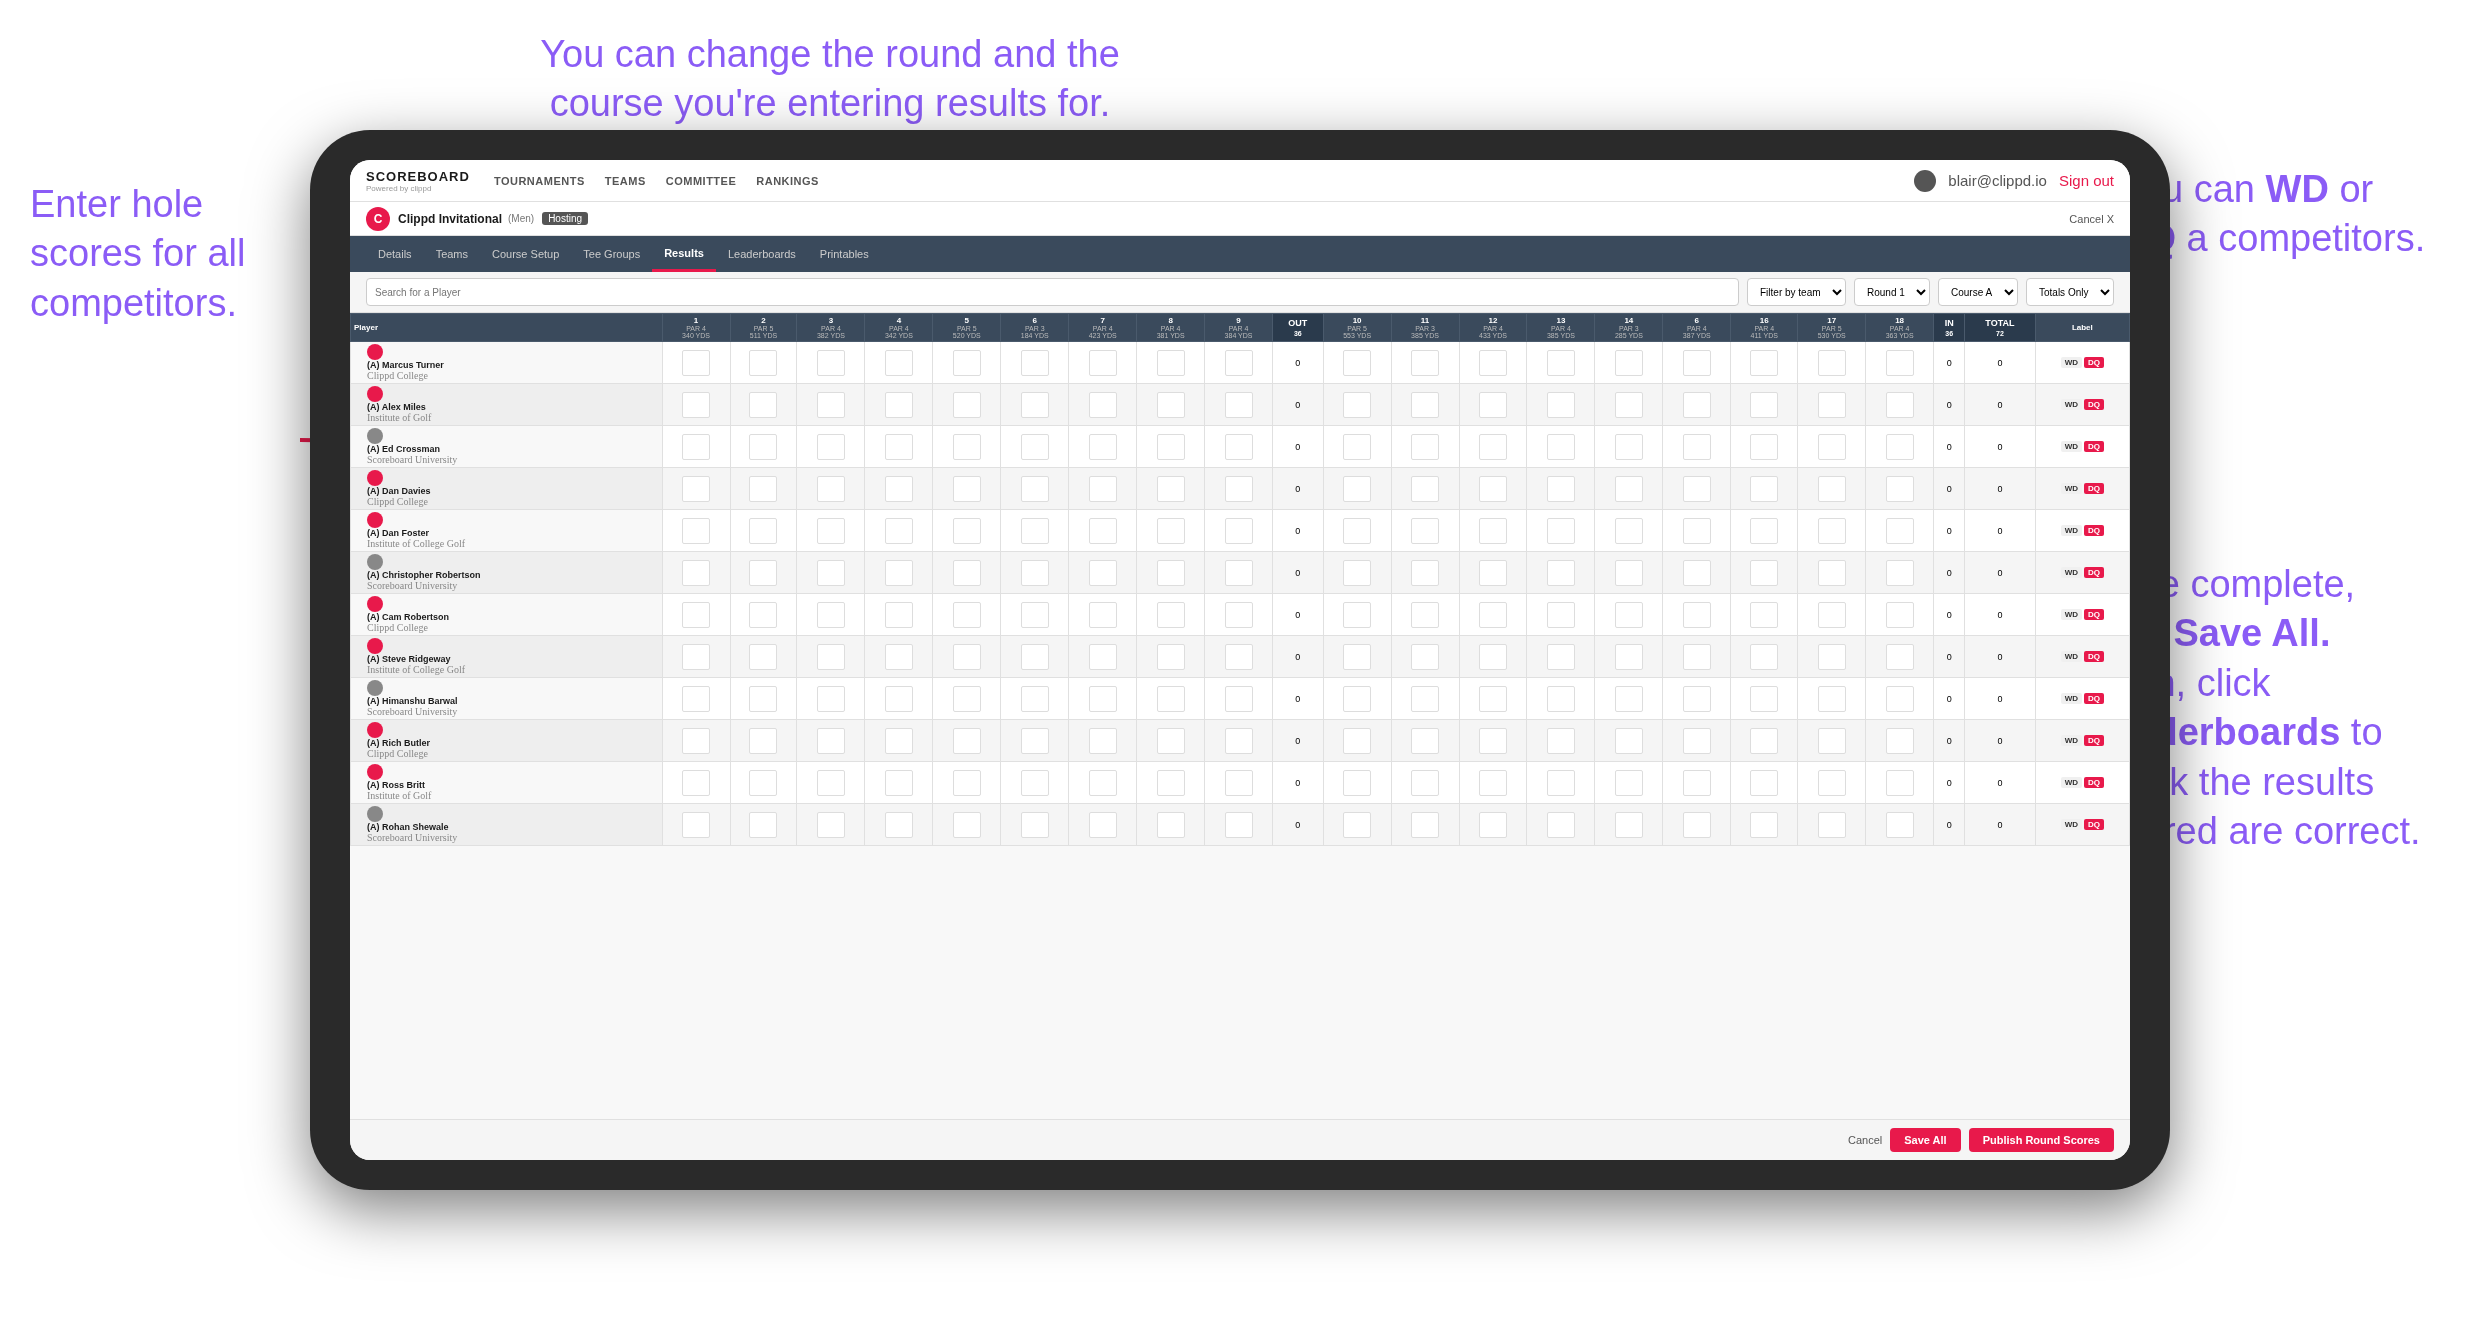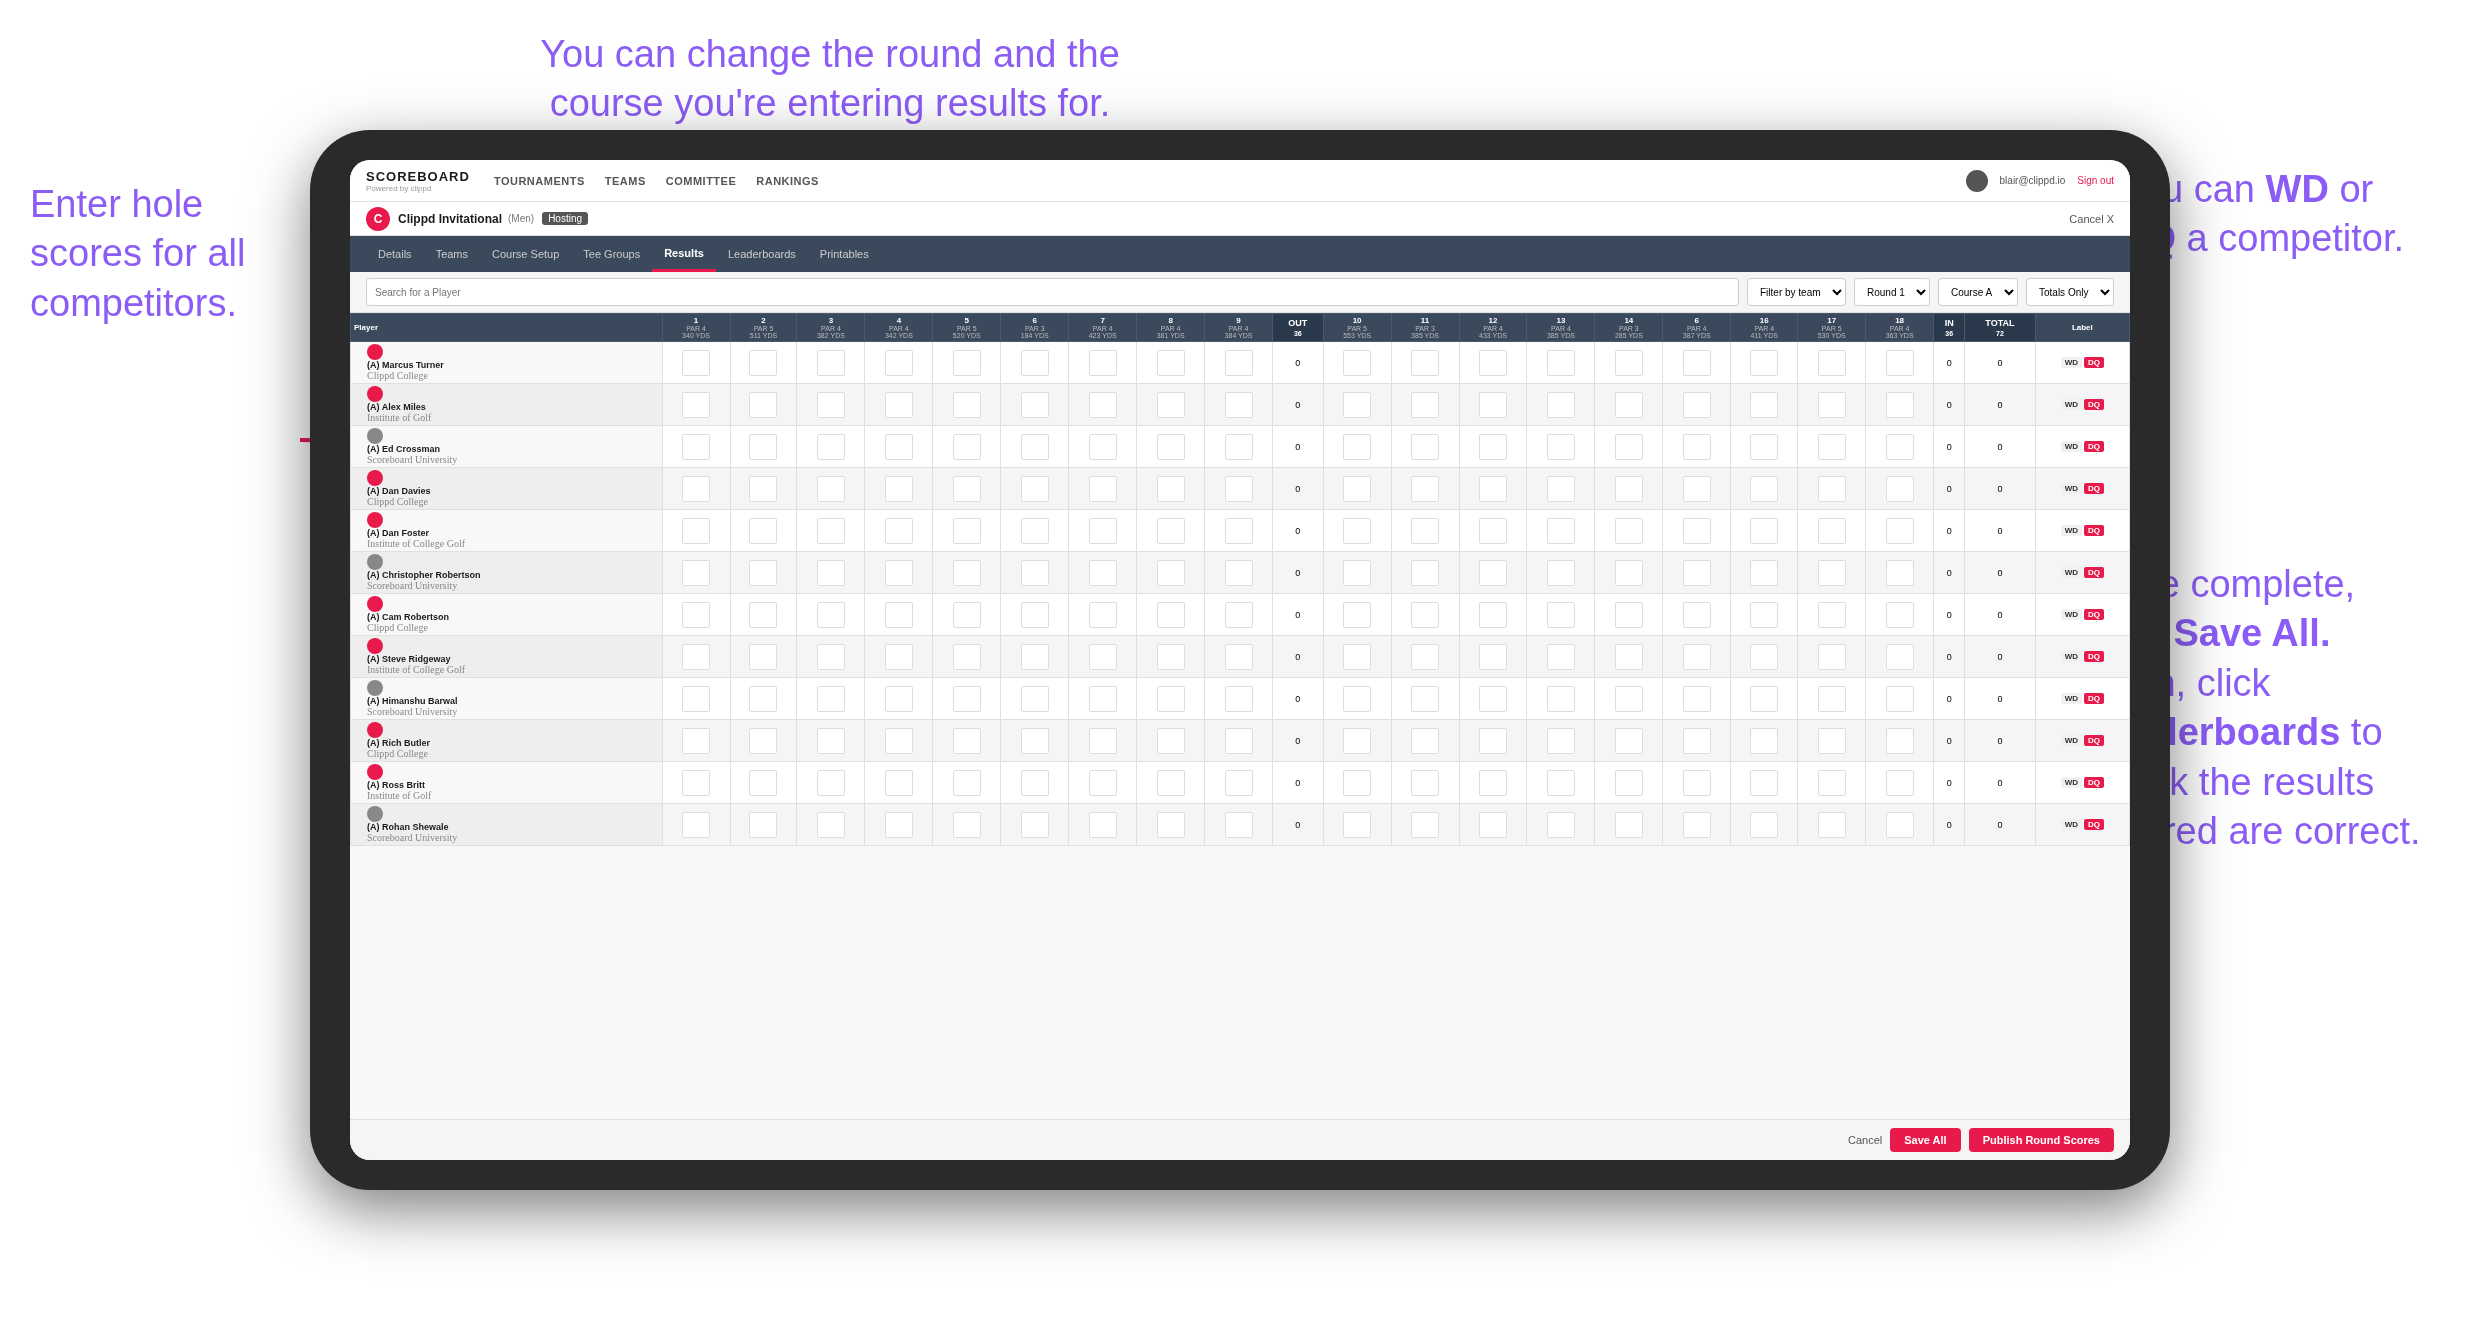--- a/index.html
+++ b/index.html
@@ -118,21 +118,21 @@
       color: #555;
       text-decoration: none;
       font-weight: 600;
       letter-spacing: 0.5px;
     }
 
     .nav-right {
       display: flex;
       align-items: center;
       gap: 12px;
-      font-size: 10px;
+      font-size: 15px;
       color: #555;
     }
 
     .user-avatar {
       width: 22px;
       height: 22px;
       background: #555;
       border-radius: 50%;
     }
 
@@ -451,21 +451,21 @@
 <body>
 
 <div class="annotation annotation-top" style="white-space: pre-line;">You can change the round and the
 course you're entering results for.</div>
 
 <div class="annotation annotation-left" style="white-space: pre-line;">Enter hole
 scores for all
 competitors.</div>
 
 <div class="annotation annotation-right-top">
-  <span>You can </span><strong>WD</strong><span> or</span><br><strong>DQ</strong><span> a competitor.</span>
+  <span>You can </span><strong>WD</strong><span> or</span><br><strong>DQ</strong><span> a competitors.</span>
 </div>
 
 <div class="annotation annotation-right-bottom">
   Once complete,<br>click <strong>Save All.</strong><br>Then, click<br><strong>Leaderboards</strong> to<br>check the results<br>entered are correct.
 </div>
 
 <svg class="arrow-svg" style="left:0;top:0;width:2489px;height:1339px;" viewBox="0 0 2489 1339">
   <defs>
     <marker id="pinkArrow" markerWidth="10" markerHeight="7" refX="9" refY="3.5" orient="auto">
       <polygon points="0 0, 10 3.5, 0 7" fill="#e8194b"></polygon>

